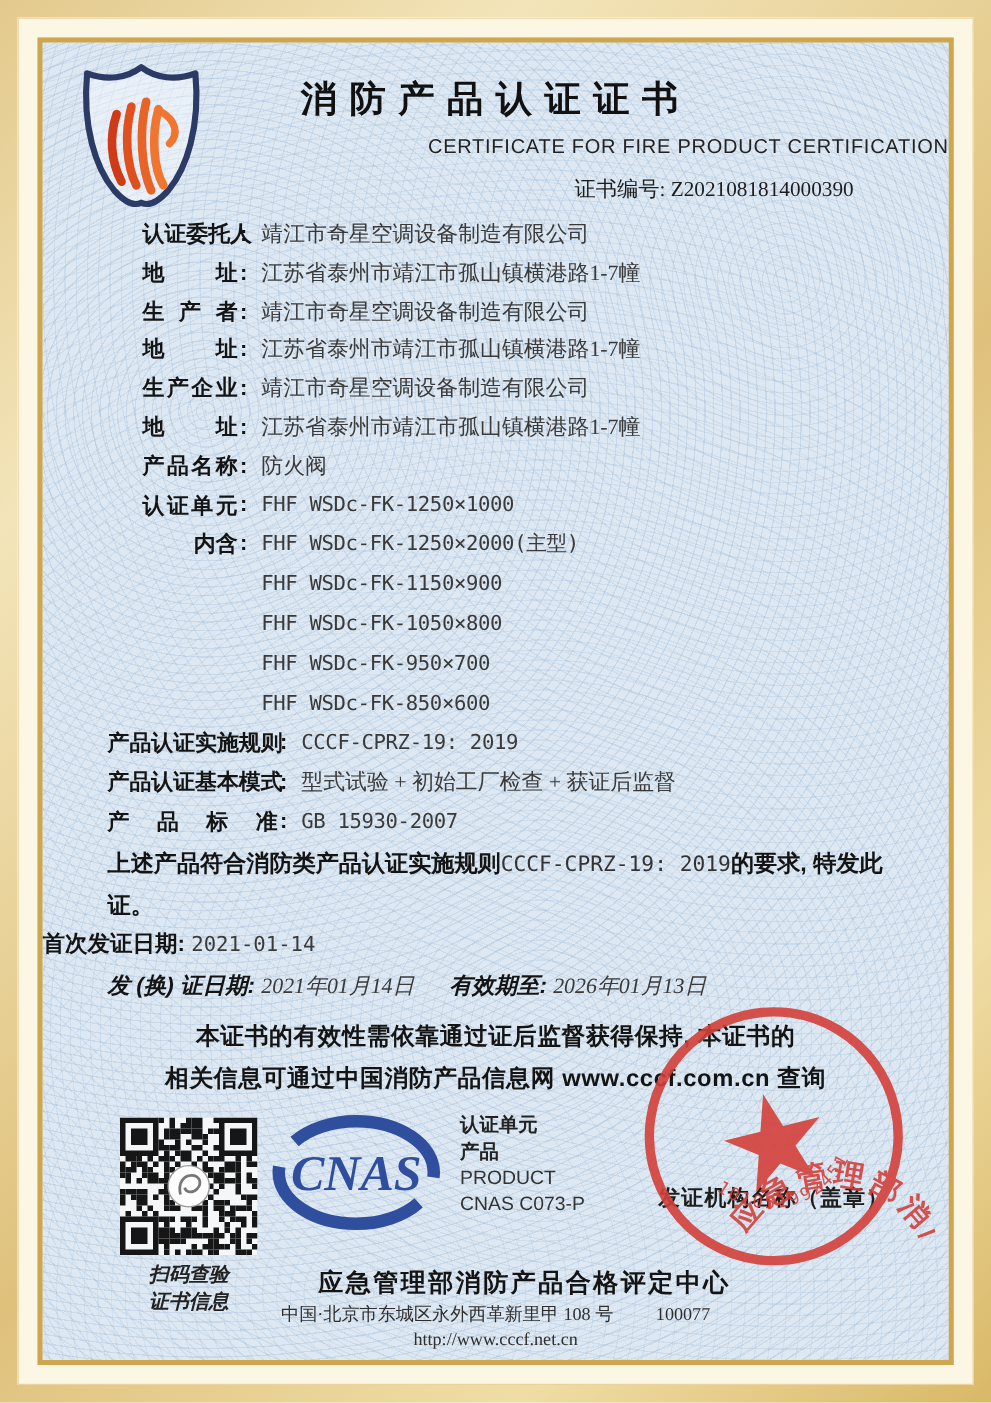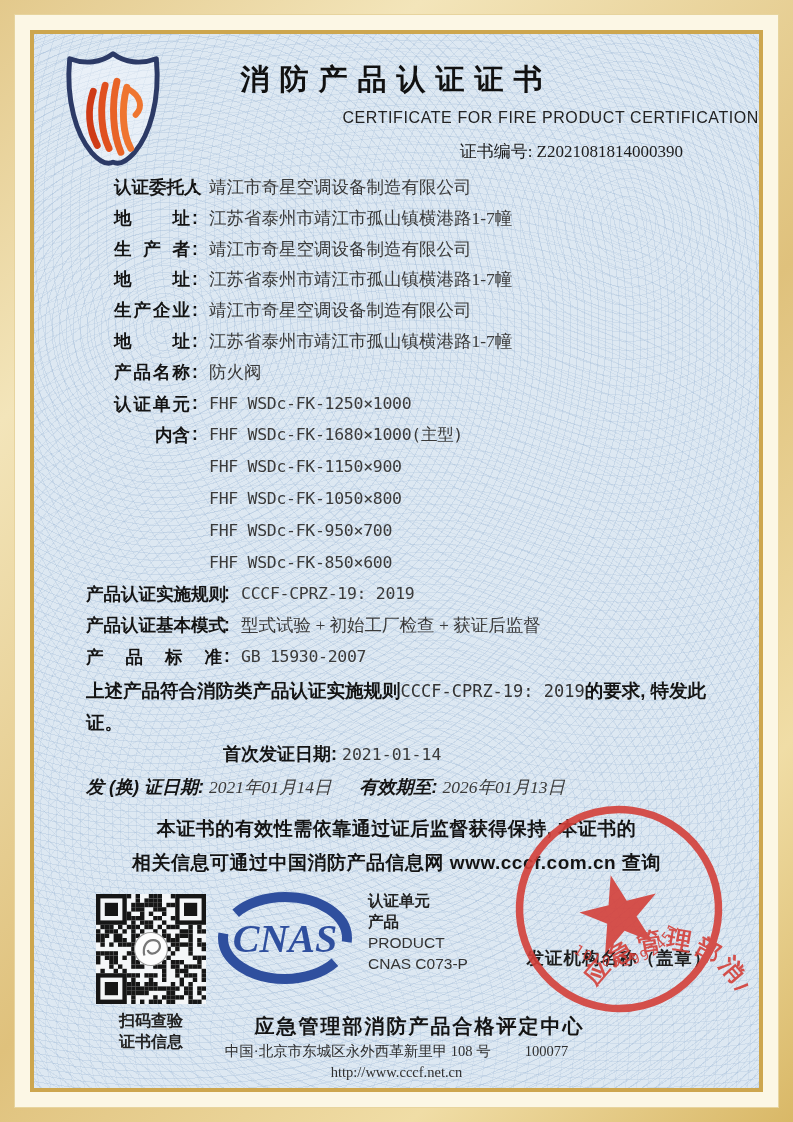--- a/index.html
+++ b/index.html
@@ -38,25 +38,25 @@
   .row.wide.justify .l{text-align:justify;text-align-last:justify;}
   .row.nolabel .l,.row.nolabel .colon{visibility:hidden;}
   .v.cn{font-family:"Liberation Serif",serif;color:#3a3a3a;}
   .v.code{font-family:"DejaVu Sans Mono",monospace;font-size:16.5px;letter-spacing:-.3px;color:#3a3a3a;}
   .stmt{margin-left:52px;margin-top:2px;width:645px;line-height:31px;font-size:18.5px;font-weight:700;color:#141414;}
   .stmt .code{font-family:"DejaVu Sans Mono",monospace;font-weight:400;font-size:17px;color:#333;}
   .daterow{white-space:nowrap;line-height:32px;font-size:18px;}
   .daterow .dl{font-weight:700;color:#141414;}
   .daterow .dv{font-family:"DejaVu Sans Mono",monospace;font-size:16.5px;color:#3a3a3a;}
   .daterow .dv.cn{font-family:"Liberation Serif",serif;font-size:17.5px;}
-  .first-issue{padding-left:189px;}
+  .first-issue{}
   .reissue{padding-left:52px;font-style:italic;}
   .gap{display:inline-block;width:28px;}
   .notice{margin-top:9px;text-align:center;font-size:19px;font-weight:700;line-height:34px;color:#141414;letter-spacing:.5px;}
-  .qr{position:absolute;left:62px;top:860px;width:110px;}
+  .qr{position:absolute;left:62px;top:860px;width:110px;font-style:italic;}
   .qr svg{display:block;}
   .qr .cap{margin-top:6px;text-align:center;font-size:16px;font-weight:700;color:#222;line-height:21px;}
   .cnas{position:absolute;left:182px;top:852px;width:138px;height:104px;}
   .cnas-txt{position:absolute;left:334px;top:856px;font-size:15.5px;line-height:21px;color:#333;}
   .cnas-txt .b{font-weight:700;color:#222;}
   .seal{position:absolute;left:478px;top:768px;width:214px;height:214px;transform:rotate(-14deg);opacity:.9;}
   .seal-cap{position:absolute;left:478px;top:912px;width:214px;text-align:center;font-size:17.5px;font-weight:700;color:#1d1d1d;letter-spacing:1px;}
   .org{position:absolute;left:0;top:979px;width:100%;text-align:center;font-size:20px;font-weight:700;letter-spacing:2px;color:#141414;padding-left:46px;box-sizing:border-box;}
   .addr{position:absolute;left:0;top:1008px;width:100%;text-align:center;font-family:"Liberation Serif",serif;font-size:14.5px;color:#2e2e2e;}
   .url{position:absolute;left:0;top:1030px;width:100%;text-align:center;font-family:"Liberation Serif",serif;font-size:14.5px;color:#2e2e2e;}
@@ -83,21 +83,21 @@
 
   <div class="fields">
       <div class="row"><span class="l">认证委托人</span><span class="colon">:</span><span class="v cn">靖江市奇星空调设备制造有限公司</span></div>
       <div class="row"><span class="l">地址</span><span class="colon">:</span><span class="v cn">江苏省泰州市靖江市孤山镇横港路1-7幢</span></div>
       <div class="row"><span class="l">生产者</span><span class="colon">:</span><span class="v cn">靖江市奇星空调设备制造有限公司</span></div>
       <div class="row"><span class="l">地址</span><span class="colon">:</span><span class="v cn">江苏省泰州市靖江市孤山镇横港路1-7幢</span></div>
       <div class="row"><span class="l">生产企业</span><span class="colon">:</span><span class="v cn">靖江市奇星空调设备制造有限公司</span></div>
       <div class="row"><span class="l">地址</span><span class="colon">:</span><span class="v cn">江苏省泰州市靖江市孤山镇横港路1-7幢</span></div>
       <div class="row"><span class="l">产品名称</span><span class="colon">:</span><span class="v cn">防火阀</span></div>
       <div class="row"><span class="l">认证单元</span><span class="colon">:</span><span class="v code">FHF WSDc-FK-1250×1000</span></div>
-      <div class="row"><span class="l compact">内含</span><span class="colon">:</span><span class="v code">FHF WSDc-FK-1680×1000(主型)</span></div>
+      <div class="row"><span class="l compact">内含</span><span class="colon">:</span><span class="v code">FHF WSDc-FK-1250×2000(主型)</span></div>
       <div class="row nolabel"><span class="l"></span><span class="colon">:</span><span class="v code">FHF WSDc-FK-1150×900</span></div>
       <div class="row nolabel"><span class="l"></span><span class="colon">:</span><span class="v code">FHF WSDc-FK-1050×800</span></div>
       <div class="row nolabel"><span class="l"></span><span class="colon">:</span><span class="v code">FHF WSDc-FK-950×700</span></div>
       <div class="row nolabel"><span class="l"></span><span class="colon">:</span><span class="v code">FHF WSDc-FK-850×600</span></div>
       <div class="row wide"><span class="l">产品认证实施规则</span><span class="colon">:</span><span class="v code">CCCF-CPRZ-19: 2019</span></div>
       <div class="row wide"><span class="l">产品认证基本模式</span><span class="colon">:</span><span class="v cn">型式试验 + 初始工厂检查 + 获证后监督</span></div>
       <div class="row wide justify"><span class="l">产品标准</span><span class="colon">:</span><span class="v code">GB 15930-2007</span></div>
     </div>
 
   <div class="stmt"><span>上述产品符合消防类产品认证实施规则</span><span class="code">CCCF-CPRZ-19: 2019</span><span>的要求, 特发此证。</span></div>

